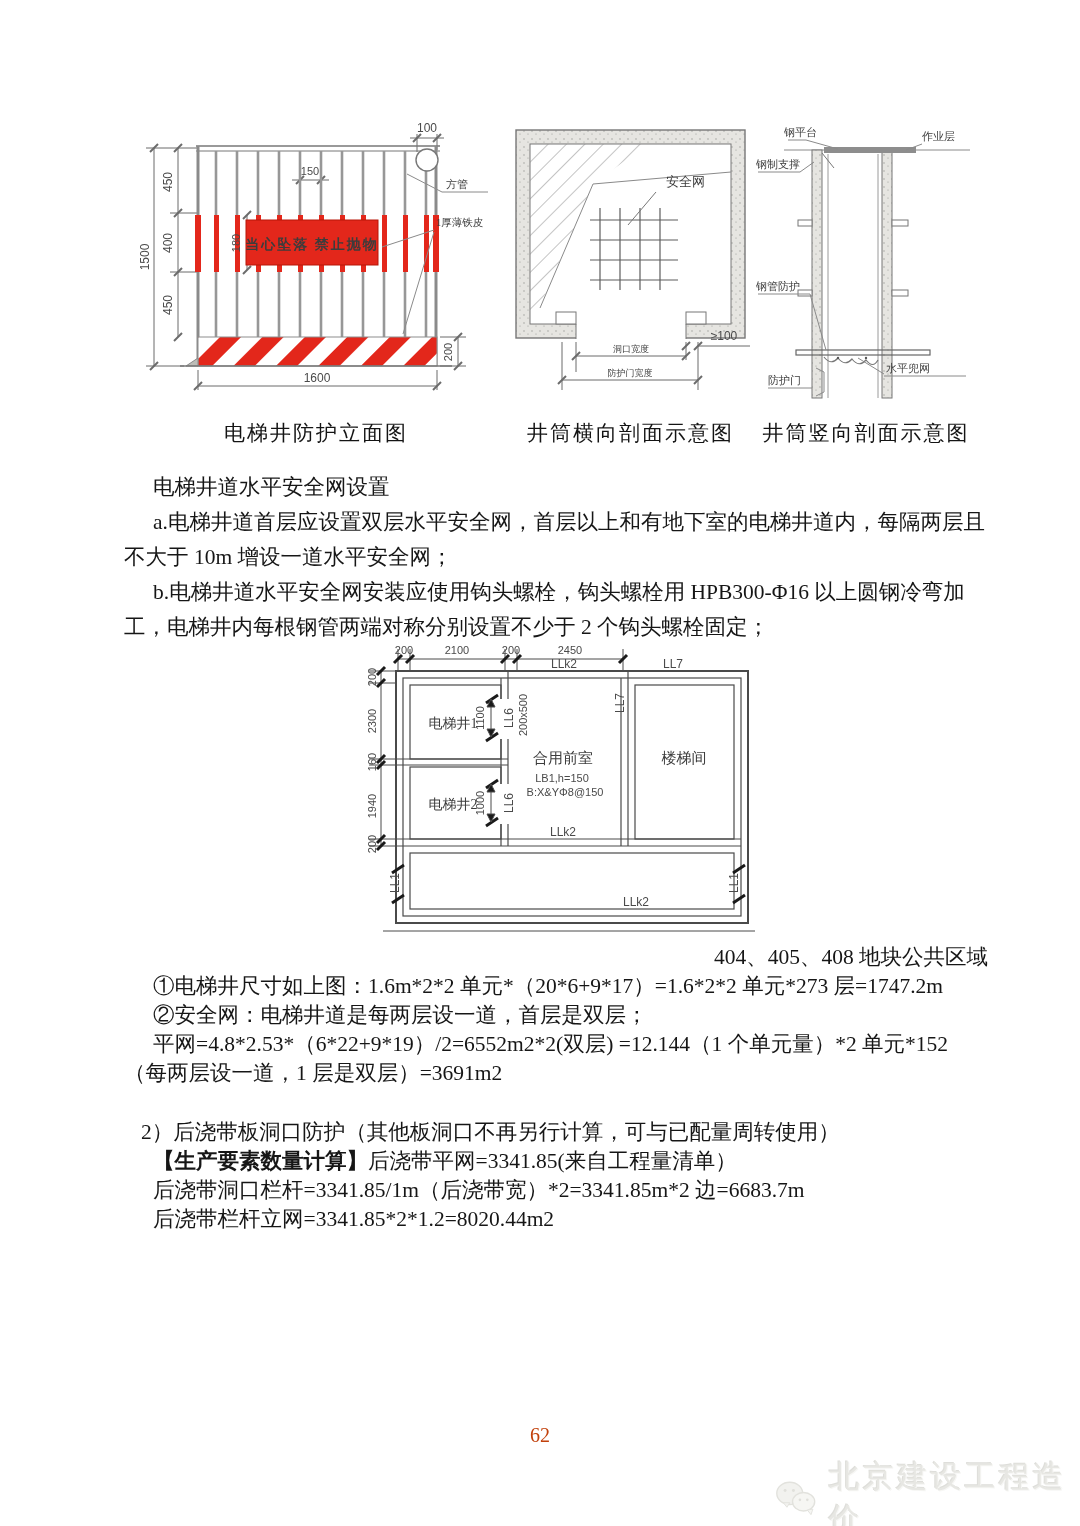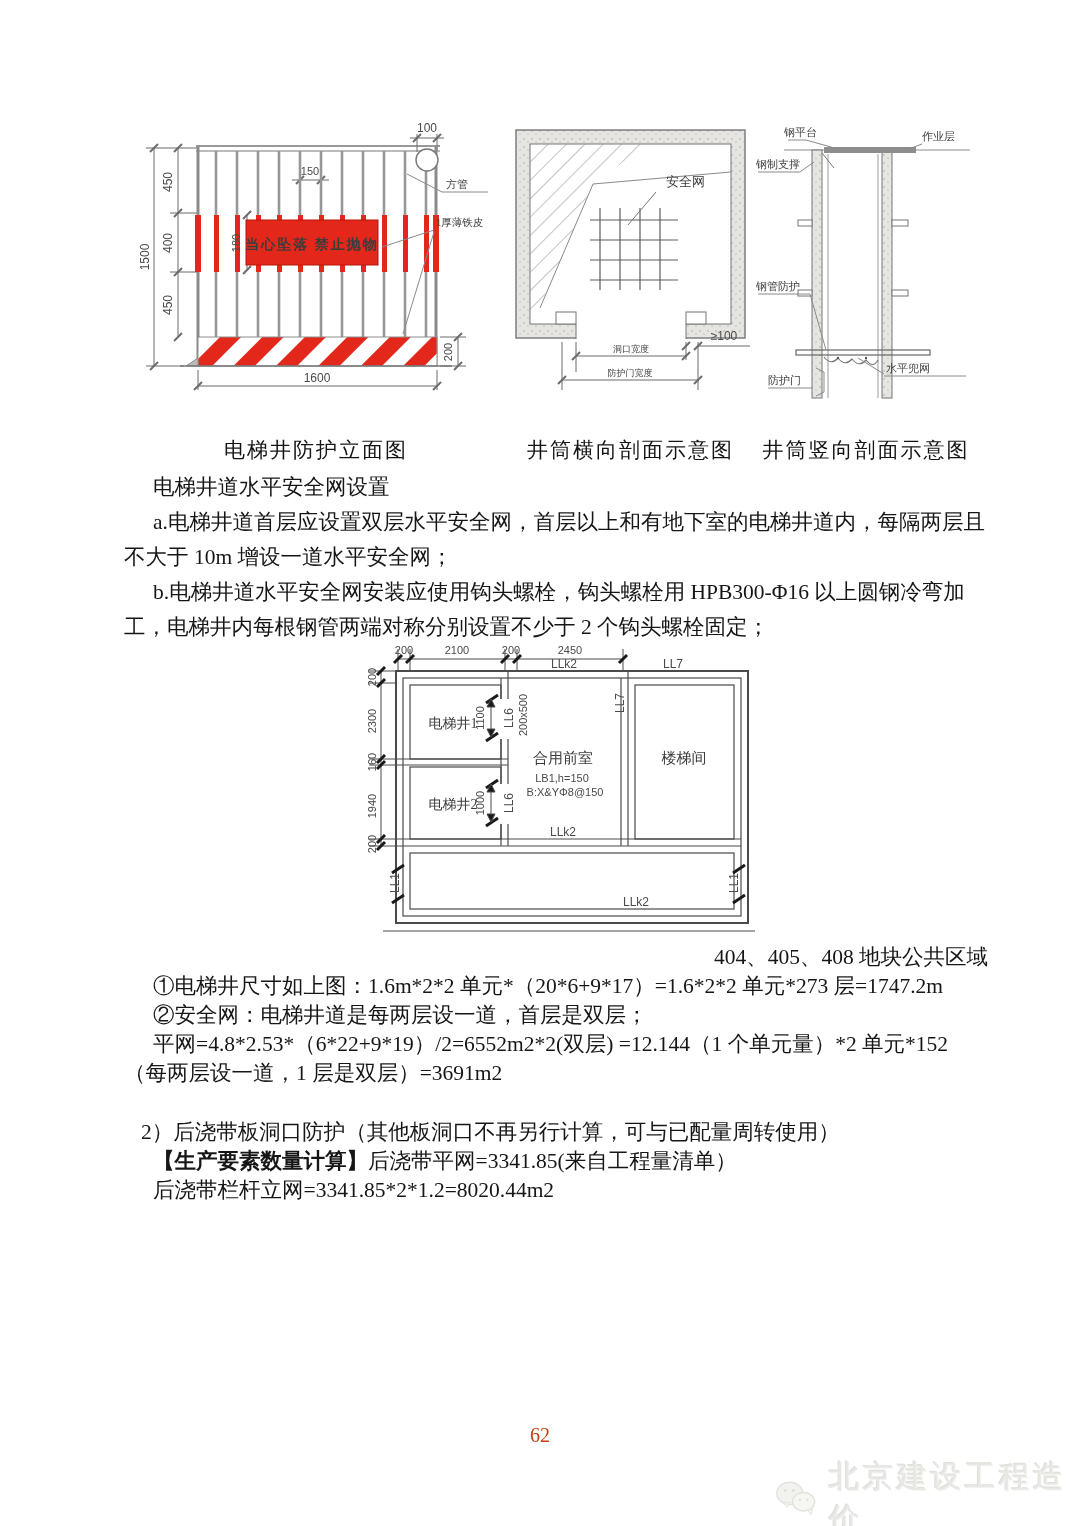--- a/index.html
+++ b/index.html
@@ -7,21 +7,21 @@
     width:1080px;height:1526px;background:#ffffff;position:relative;
     font-family:"Liberation Serif","DejaVu Serif",serif;color:#161616;overflow:hidden;
   }
   svg text{font-family:"Liberation Sans","DejaVu Sans",sans-serif;fill:#4a4a4a;}
   svg text.cjk{font-family:"Liberation Serif","DejaVu Serif",serif;fill:#3c3c3c;}
   .figures-row{position:absolute;top:120px;left:0;width:1080px;height:335px;}
   .fig{position:absolute;text-align:center;}
   .fig-elevation{left:140px;top:0;width:352px;}
   .fig-cross{left:498px;top:0;width:265px;}
   .fig-vertical{left:754px;top:0;width:224px;}
-  .fig-caption{font-size:21px;letter-spacing:2px;margin-top:20px;color:#141414;}
+  .fig-caption{font-size:21px;letter-spacing:2px;margin-top:3px;color:#141414;}
   .text-col{position:absolute;left:124px;top:470px;width:864px;font-size:21.5px;line-height:35px;}
   .text-col p{margin:0;}
   .indent{text-indent:29px;}
   .indent-sm{text-indent:17px;}
   .plan-wrap{width:410px;margin-left:229px;margin-top:-4px;height:302px;}
   .section-title{text-align:right;line-height:29px;margin-top:12px;}
   .calc p{line-height:29px;}
   .blabel{font-family:"Liberation Sans","DejaVu Sans",sans-serif;font-weight:bold;}
   .part2{margin-top:30px !important;}
   .page-number{position:absolute;top:1424px;left:0;width:100%;text-align:center;font-size:20px;color:#c2410c;}
@@ -371,20 +371,21 @@
   </div>
 
   <p class="section-title">404、405、408 地块公共区域</p>
 
   <div class="calc">
     <p class="indent">①电梯井尺寸如上图：1.6m*2*2 单元*（20*6+9*17）=1.6*2*2 单元*273 层=1747.2m</p>
     <p class="indent">②安全网：电梯井道是每两层设一道，首层是双层；</p>
     <p class="indent">平网=4.8*2.53*（6*22+9*19）/2=6552m2*2(双层) =12.144（1 个单元量）*2 单元*152（每两层设一道，1 层是双层）=3691m2</p>
     <p class="indent-sm part2">2）后浇带板洞口防护（其他板洞口不再另行计算，可与已配量周转使用）</p>
     <p class="indent"><span class="blabel">【生产要素数量计算】</span><span>后浇带平网=3341.85(来自工程量清单）</span></p>
+    <p class="indent">后浇带洞口栏杆=3341.85/1m（后浇带宽）*2=3341.85m*2 边=6683.7m</p>
     <p class="indent">后浇带栏杆立网=3341.85*2*1.2=8020.44m2</p>
   </div>
 </div>
 
 <div class="page-number">62</div>
 
 <div class="watermark">
   <svg width="48" height="42" viewBox="0 0 48 42">
     <ellipse cx="17" cy="16" rx="14" ry="12" fill="#f2f2ef" stroke="#e2e2dd" stroke-width="1.5"></ellipse>
     <circle cx="12" cy="13" r="1.6" fill="#e0e0db"></circle>

